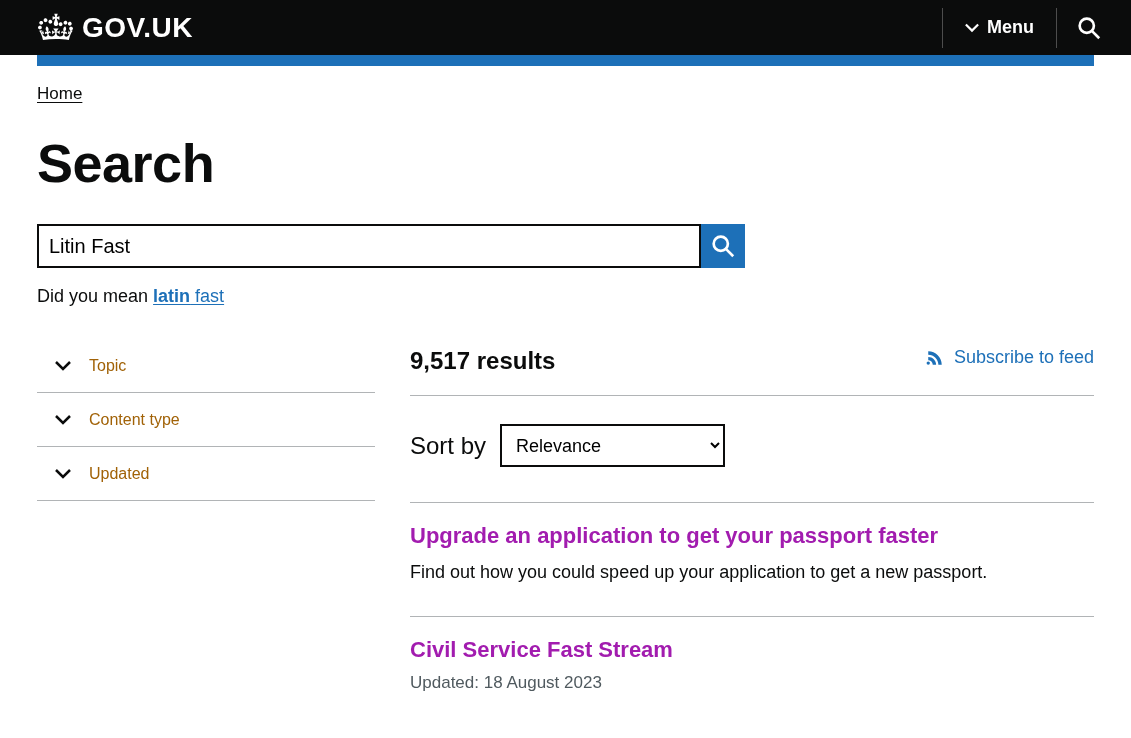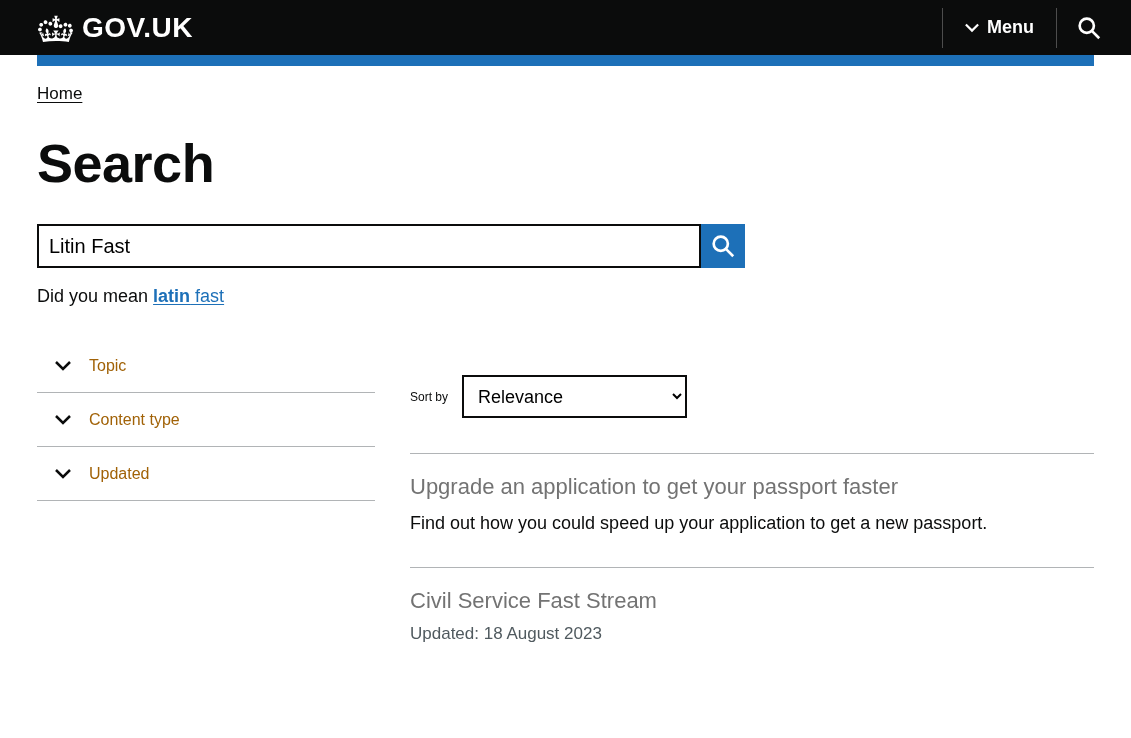--- a/index.html
+++ b/index.html
@@ -15,21 +15,21 @@
     .header-black {
       background: #0b0c0c;
       height: 55px;
       display: flex;
       align-items: center;
       justify-content: space-between;
       padding: 0 30px 0 38px;
     }
     .logo-wrap {
       display: flex;
-      align-items: flex-end;
+      align-items: flex-start;
       gap: 8px;
     }
     .crown-icon {
       width: 36px;
       height: 30px;
       fill: #fff;
     }
     .logo-text {
       color: #fff;
       font-weight: 700;
@@ -185,39 +185,39 @@
       width: 18px;
       height: 18px;
     }
     .sort-row {
       display: flex;
       align-items: center;
       gap: 14px;
       padding: 28px 0 35px 0;
     }
     .sort-label {
-      font-size: 12px;
+      font-size: 24px;
     }
     .sort-select {
       height: 43px;
       width: 225px;
       border: 2px solid #0b0c0c;
       font-size: 18px;
       padding: 0 10px;
       font-family: inherit;
       background: #fff;
     }
     .result {
       border-top: 1px solid #b1b4b6;
       padding: 20px 0;
     }
     .result-title {
-      color: #737373;
+      color: #a21caf;
       font-size: 22px;
-      font-weight: 400;
+      font-weight: 700;
       margin-bottom: 10px;
       cursor: pointer;
     }
     .result-desc {
       font-size: 18px;
       line-height: 1.5;
       margin-bottom: 10px;
     }
     .result-desc b {
       font-weight: 700;
@@ -292,20 +292,29 @@
       </div>
       <div class="filter">
         <svg class="filter-chevron" viewBox="0 0 16 10">
             <path d="M1 1l7 7 7-7" stroke="#0b0c0c" stroke-width="2.5" fill="none"></path>
           </svg>
         <span class="filter-label">Updated</span>
       </div>
     </div>
 
     <div class="main">
+      <div class="results-header">
+        <div class="results-count">9,517 results</div>
+        <div class="subscribe">
+          <svg class="rss-icon" viewBox="0 0 16 16">
+            <path fill="#1d70b8" d="M2 2v3c5 0 9 4 9 9h3c0-6.6-5.4-12-12-12zm0 5v3c2.2 0 4 1.8 4 4h3c0-3.9-3.1-7-7-7zm1.5 5.5A1.5 1.5 0 102 14a1.5 1.5 0 001.5-1.5z"></path>
+          </svg>
+          <span>Subscribe to feed</span>
+        </div>
+      </div>
 
       <div class="sort-row">
         <span class="sort-label">Sort by</span>
         <select class="sort-select">
           <option>Relevance</option>
         </select>
       </div>
 
       <div class="result">
         <div class="result-title">Upgrade an application to get your passport faster</div>

